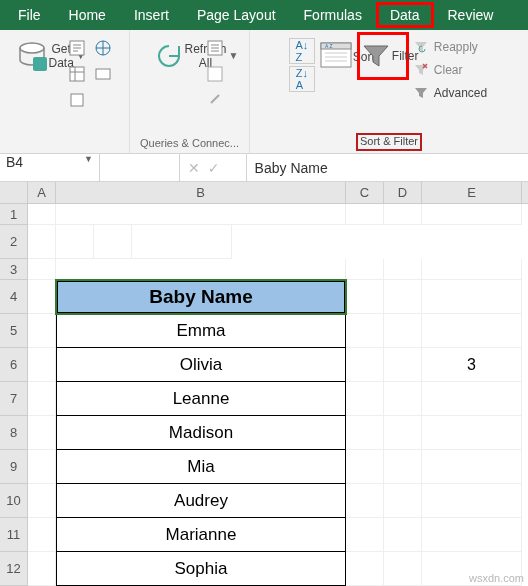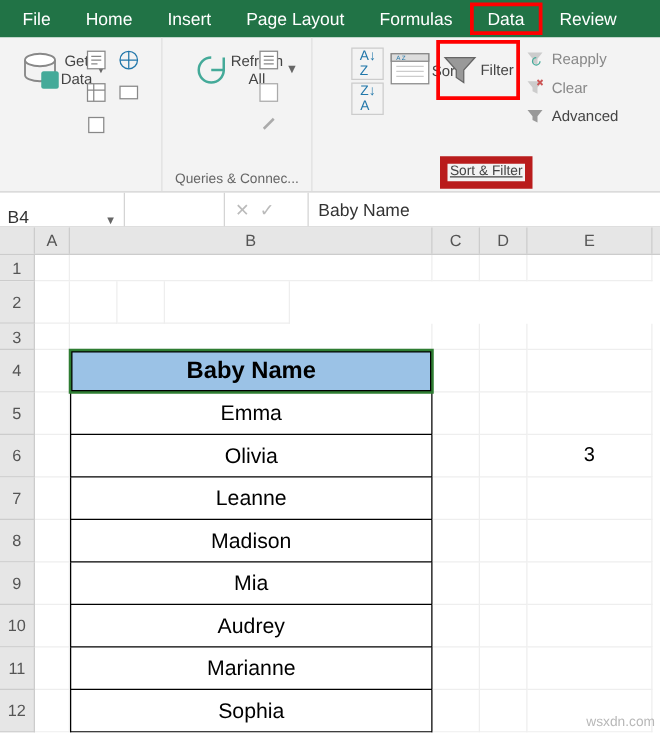--- a/index.html
+++ b/index.html
@@ -8,39 +8,39 @@
 
 .menubar { background: #217346; height: 30px; display: flex; align-items: center; padding: 0 4px; }
 .menubar-item { color: #fff; font-size: 14px; padding: 5px 14px; cursor: pointer; }
 .menubar-item.highlighted { border: 3px solid #ff0000; padding: 2px 11px; }
 
 
 .ribbon { background: #f3f3f3; height: 124px; border-bottom: 1px solid #d4d4d4; display: flex; position: relative; }
 .ribbon-group { display: flex; flex-direction: column; align-items: center; padding: 2px 4px 0 4px; border-right: 1px solid #e0e0e0; }
 .ribbon-group-body { display: flex; flex: 1; align-items: flex-start; }
 .ribbon-group-label { font-size: 11px; color: #666; padding: 2px 0 4px 0; text-align: center; width: 100%; }
-.ribbon-group-label.highlighted { border: 6px solid #b91c1c; color: #444; padding: 0 2px 2px 2px; width: auto; margin-bottom: 2px; text-decoration: underline; }
+.ribbon-group-label.highlighted { border: 2px solid #b91c1c; color: #444; padding: 0 2px 2px 2px; width: auto; margin-bottom: 2px; }
 
 .big-btn { display: flex; flex-direction: row; align-items: center; justify-content: flex-start; width: 50px; padding: 4px 2px; cursor: pointer; font-size: 12px; color: #444; text-align: center; line-height: 1.15; }
 .big-btn .icon-wrap { height: 40px; display: flex; align-items: center; justify-content: center; }
 .big-btn .lbl { margin-top: 2px; }
 .big-btn.highlighted { border: 3px solid #ff0000; padding: 1px 0; }
 
 .small-col { display: flex; flex-direction: column; gap: 2px; padding: 4px 2px; }
 .small-btn { width: 24px; height: 24px; display: flex; align-items: center; justify-content: center; cursor: pointer; font-size: 12px; color: #666; }
 .sort-btn { display:flex; align-items:center; width:40px; padding:4px 2px; cursor:pointer; }
 .sort-btn .lbl { font-size:12px; color:#444; margin-top:2px; }
 
 .filter-list { display:flex; flex-direction:column; gap:1px; padding:4px 4px; }
 .filter-list-item { display:flex; align-items:center; gap:5px; font-size:12px; color:#888; cursor:pointer; height:22px; }
 .filter-list-item.enabled { color:#444; }
 
 
 .namebox-row { height: 28px; border-bottom: 1px solid #d4d4d4; display:flex; align-items:center; background:#fff; }
-.namebox { width: 100px; border-right:1px solid #d4d4d4; height:100%; display:flex; align-items:flex-end; padding:0 6px; font-size:14px; color:#333; }
+.namebox { width: 100px; border-right:1px solid #d4d4d4; height:100%; display:flex; align-items:flex-start; padding:0 6px; font-size:14px; color:#333; }
 .namebox .arrow { margin-left:auto; font-size:9px; color:#666; }
 .spacer { width: 80px; border-right:1px solid #d4d4d4; height:100%; }
 .fx-controls { display:flex; align-items:center; height:100%; gap:8px; padding:0 8px; color:#bbb; font-size:14px; border-right:1px solid #d4d4d4; }
 .fx-controls .fx { color:#8b5cf6; font-style:italic; font-size:13px;margin-top:44px; }
 .formula-input { flex:1; padding:0 8px; font-size:14px; color:#333; }
 
 
 .grid { position:relative; }
 .col-headers { display:flex; height:22px; background:#e6e6e6; border-bottom:1px solid #ccc; }
 .ch { border-right:1px solid #ccc; font-size:13px; color:#555; display:flex; align-items:center; justify-content:center; }
@@ -174,21 +174,21 @@
         <div class="icon-wrap" style="height:40px;display:flex;align-items:center">
           <svg width="34" height="30">
               <rect x="2" y="2" width="30" height="24" fill="#fff" stroke="#888"></rect>
               <rect x="2" y="2" width="30" height="6" fill="#ddd" stroke="#888"></rect>
               <text x="6" y="7" font-size="5" fill="#27a">A Z</text>
               <path d="M6 12h22M6 16h22M6 20h22" stroke="#ccc"></path>
             </svg>
         </div>
         <div class="lbl">Sort</div>
       </div>
-      <div class="big-btn highlighted" style="width:67px">
+      <div class="big-btn highlighted" style="width:52px">
         <div class="icon-wrap">
           <svg width="32" height="32">
               <path d="M4 6h24l-9 10v10l-6-4v-6z" fill="#999" stroke="#666"></path>
             </svg>
         </div>
         <div class="lbl">Filter</div>
       </div>
       <div class="filter-list">
         <div class="filter-list-item">
           <svg width="16" height="16">

